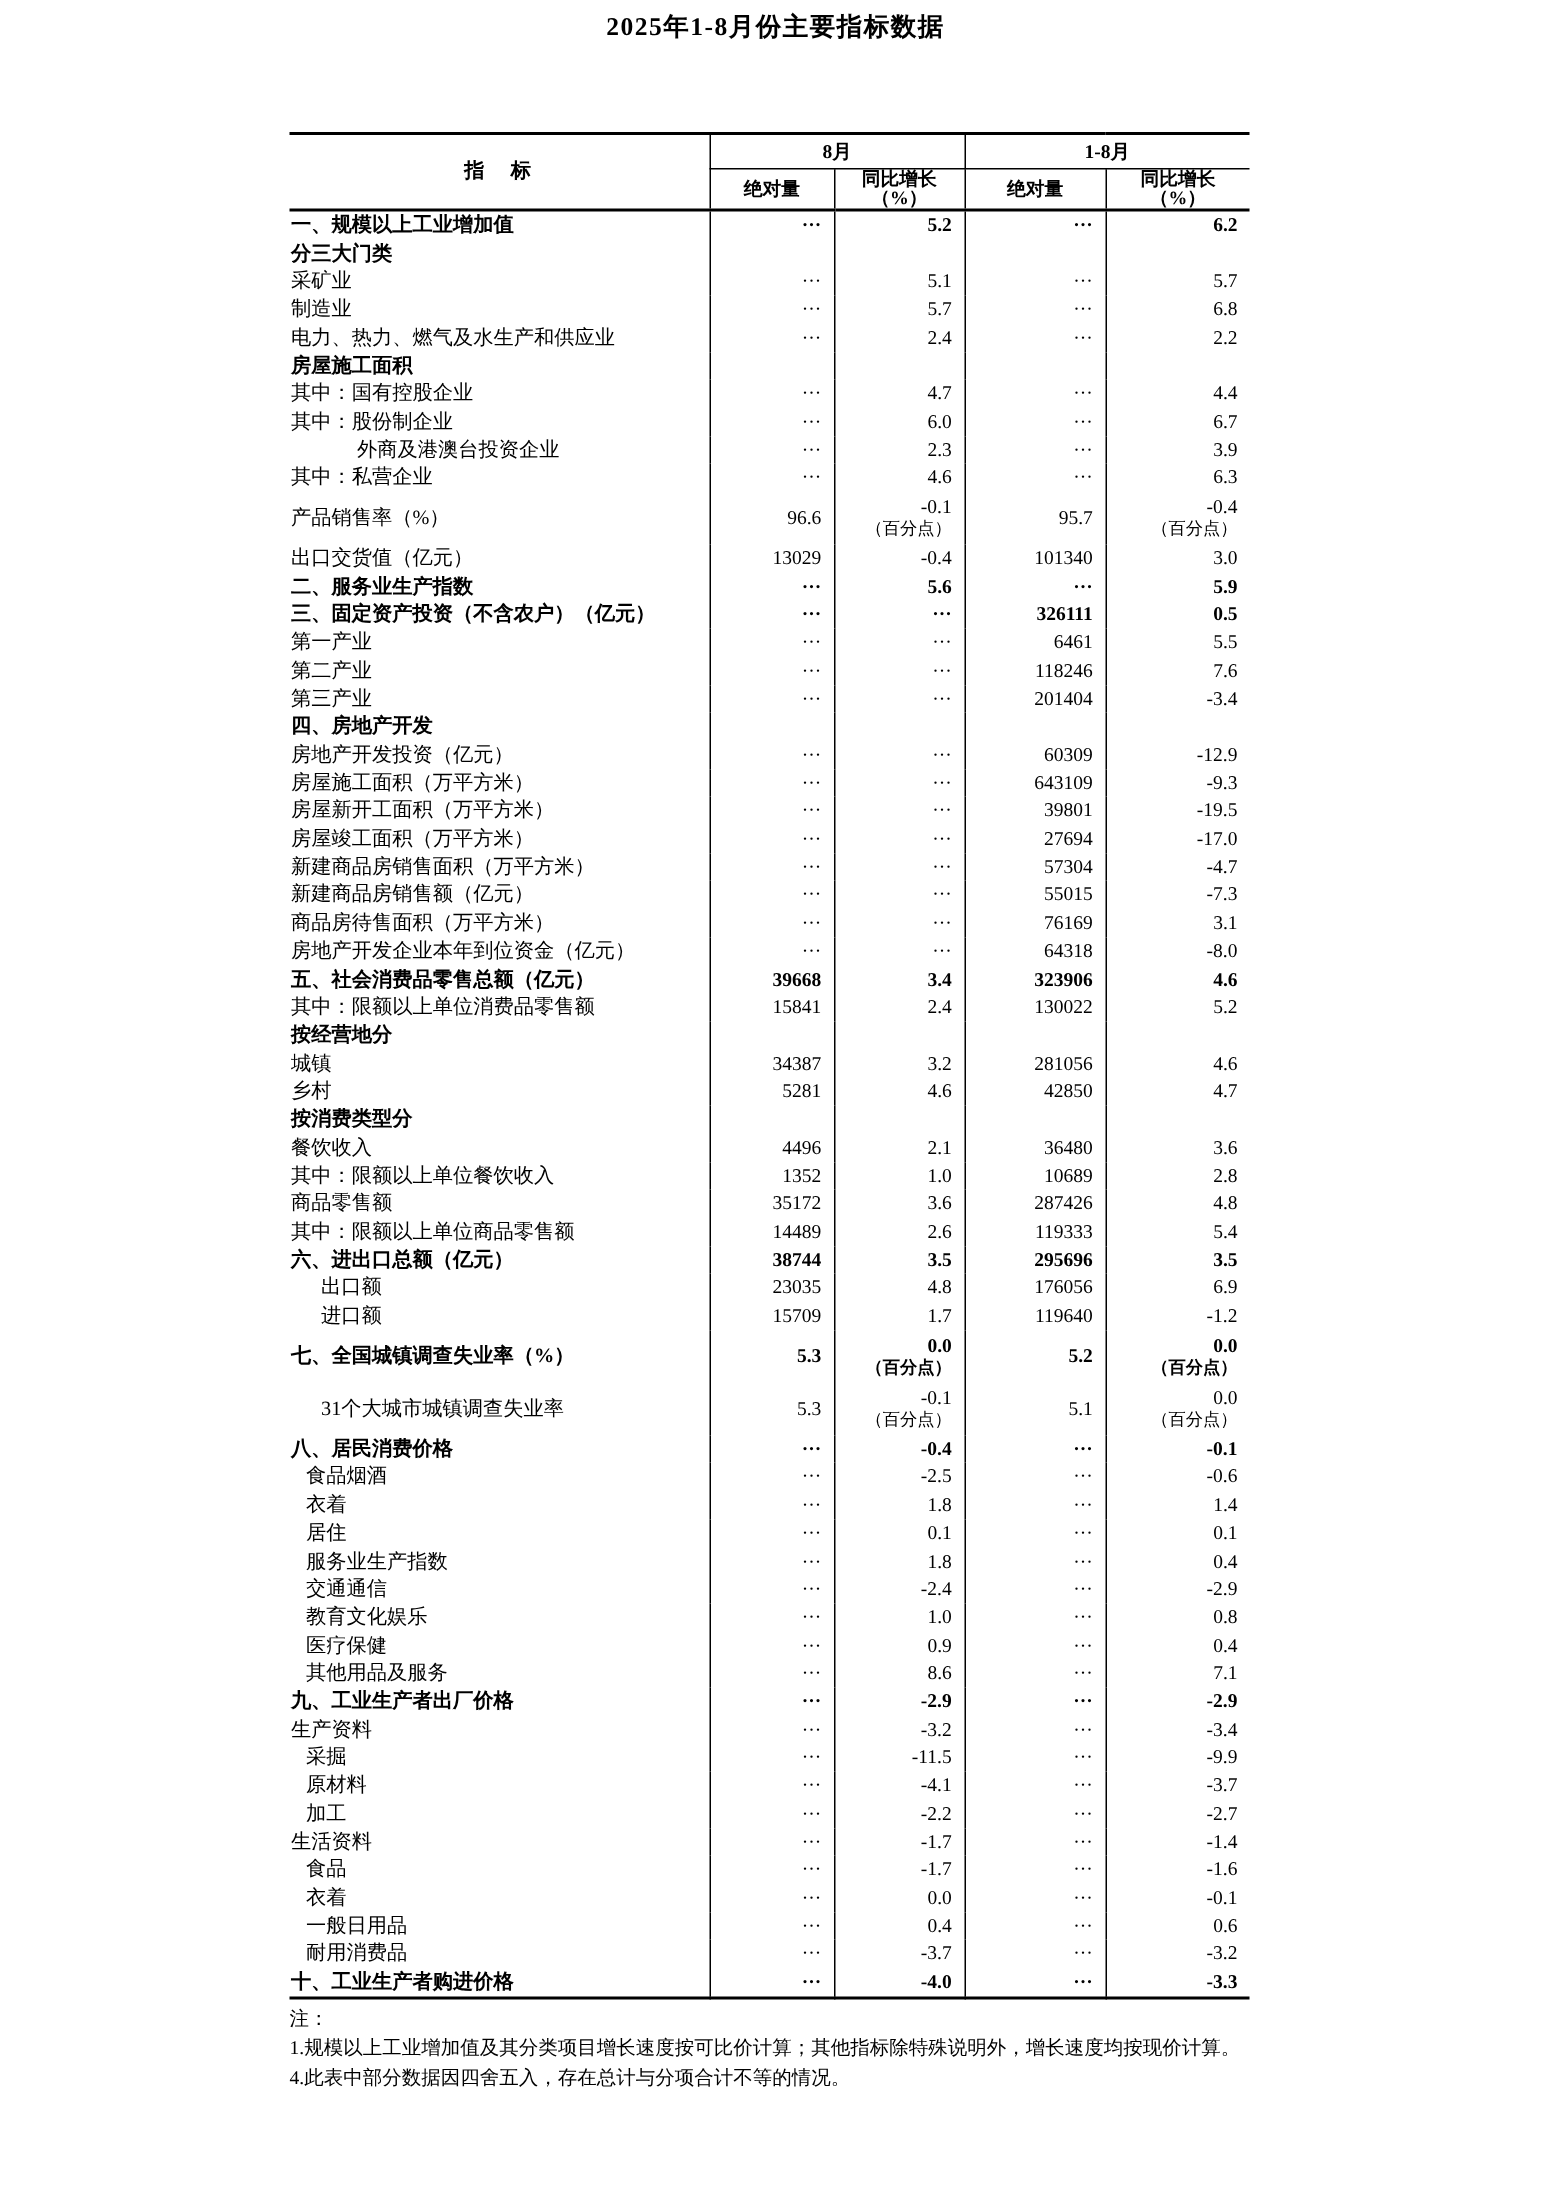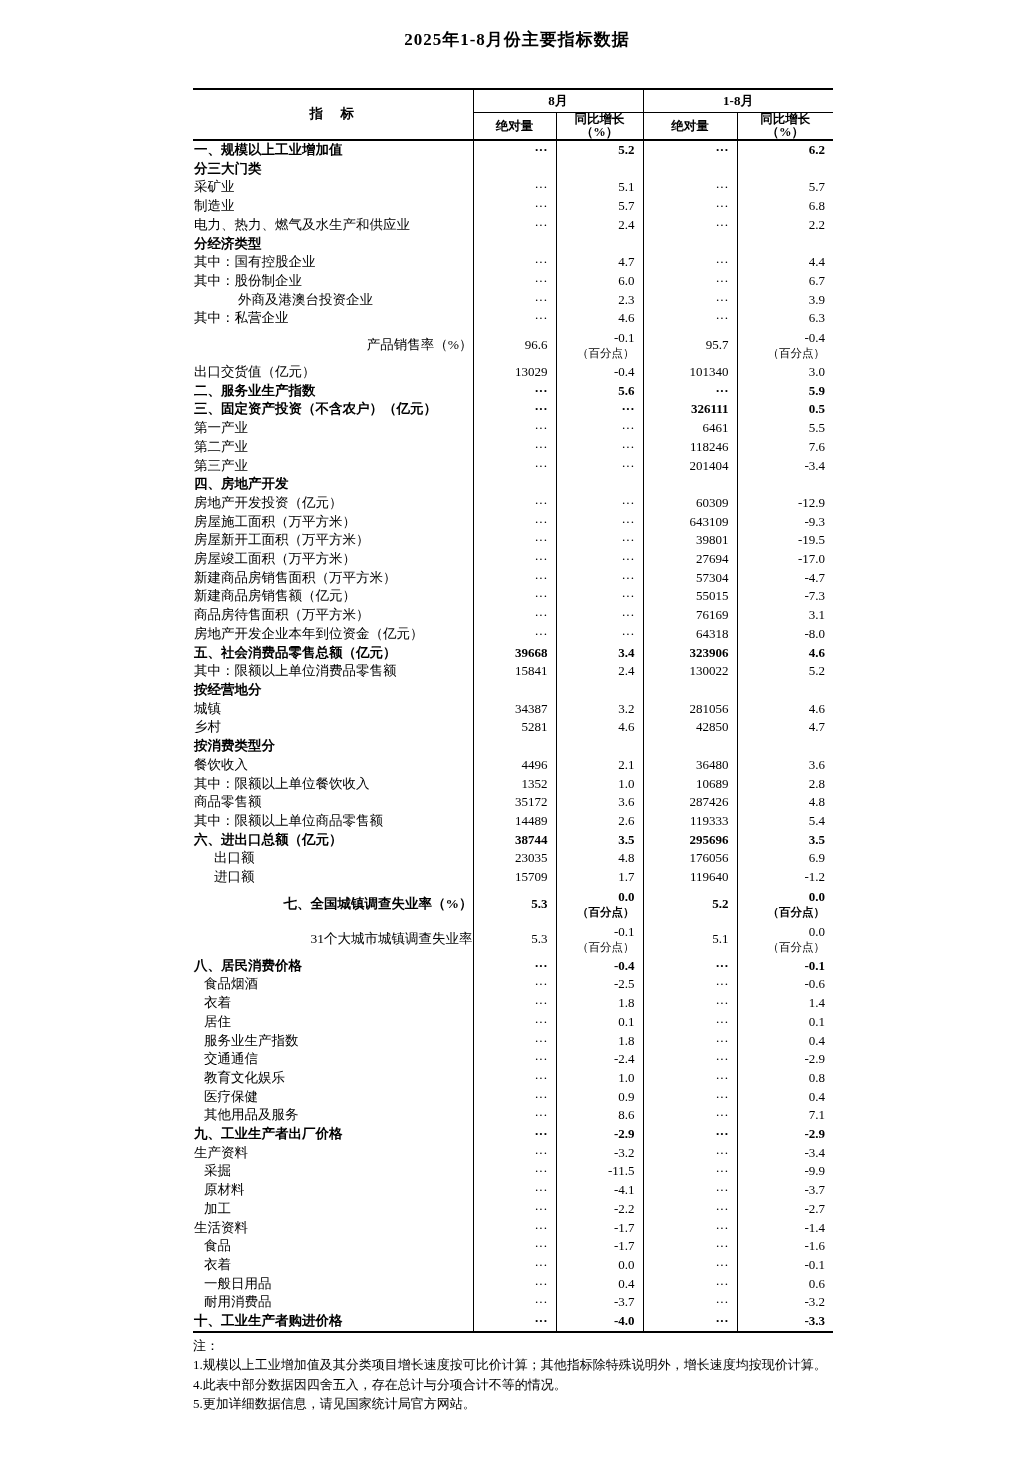--- a/index.html
+++ b/index.html
@@ -2,42 +2,42 @@
 <html><head>
 <meta charset="utf-8">
 <style>
   html,body{margin:0;padding:0;background:#ffffff;}
   .page{
     position:relative;width:1034px;height:1468px;background:#ffffff;
     font-family:"Liberation Serif","DejaVu Serif",serif;color:#000;
     overflow:hidden;
   }
   .title{
-    position:absolute;top:28px;left:0;width:1034px;text-align:center;
+    position:absolute;top:6px;left:0;width:1034px;text-align:center;
     font-size:17px;font-weight:bold;letter-spacing:1px;
   }
   table.ind{
     position:absolute;left:193px;top:88px;width:640px;
     border-collapse:collapse;table-layout:fixed;
     font-size:13px;line-height:18.7px;
     border-top:2px solid #000;border-bottom:2px solid #000;
   }
   table.ind th{font-weight:bold;text-align:center;padding:0;vertical-align:middle;}
   th.c-ind{border-right:1px solid #000;border-bottom:2px solid #000;font-size:13.5px;letter-spacing:2px;}
   th.grp{height:22px;border-bottom:1px solid #000;}
   th.grp1{border-right:1px solid #000;}
   th.sub{height:25px;border-bottom:2px solid #000;font-weight:normal;font-size:12.5px;line-height:13px;}
   th.sub-r{border-right:1px solid #000;}
   td{padding:0;vertical-align:middle;}
   td.lbl{text-align:left;border-right:1px solid #000;height:18.7px;
     white-space:nowrap;overflow:hidden;font-size:13.5px;}
   td.val{text-align:right;padding-right:8px;white-space:nowrap;}
   td.vr{border-right:1px solid #000;}
   tr.bold td{font-weight:bold;}
-  tr.tall td{height:35px;text-align:right;}
+  tr.tall td{height:35px;}
   td .l1{line-height:16px;}
   td .l2{line-height:15px;font-size:11.5px;}
   .ind0{padding-left:1px;margin-left:28px;} .ind1{padding-left:11px;margin-top:24px;}
   .ind2{padding-left:21px;} .ind3{padding-left:45px;}
   .notes{
     position:absolute;left:193px;top:1336px;width:648px;
     font-size:13px;line-height:19.3px;
   }
   .notes div{margin:0;}
 </style>
@@ -104,21 +104,21 @@
           <td class="val">6.8</td>
         </tr>
         <tr>
           <td class="lbl ind0">电力、热力、燃气及水生产和供应业</td>
           <td class="val vr">···</td>
           <td class="val vr">2.4</td>
           <td class="val vr">···</td>
           <td class="val">2.2</td>
         </tr>
         <tr class="bold">
-          <td class="lbl ind0">分经济类型</td>
+          <td class="lbl ind0">房屋施工面积</td>
           <td class="val vr"></td>
           <td class="val vr"></td>
           <td class="val vr"></td>
           <td class="val"></td>
         </tr>
         <tr>
           <td class="lbl ind0">其中：国有控股企业</td>
           <td class="val vr">···</td>
           <td class="val vr">4.7</td>
           <td class="val vr">···</td>
@@ -520,15 +520,14 @@
           <td class="val vr">···</td>
           <td class="val">-3.3</td>
         </tr>
       </tbody>
   </table>
 
   <div class="notes">
     <div>注：</div>
   <div>1.规模以上工业增加值及其分类项目增长速度按可比价计算；其他指标除特殊说明外，增长速度均按现价计算。</div>
       <div>4.此表中部分数据因四舍五入，存在总计与分项合计不等的情况。</div>
-      <div>5.更加详细数据信息，请见国家统计局官方网站。</div>
     </div>
 </div>
 
 </body></html>

